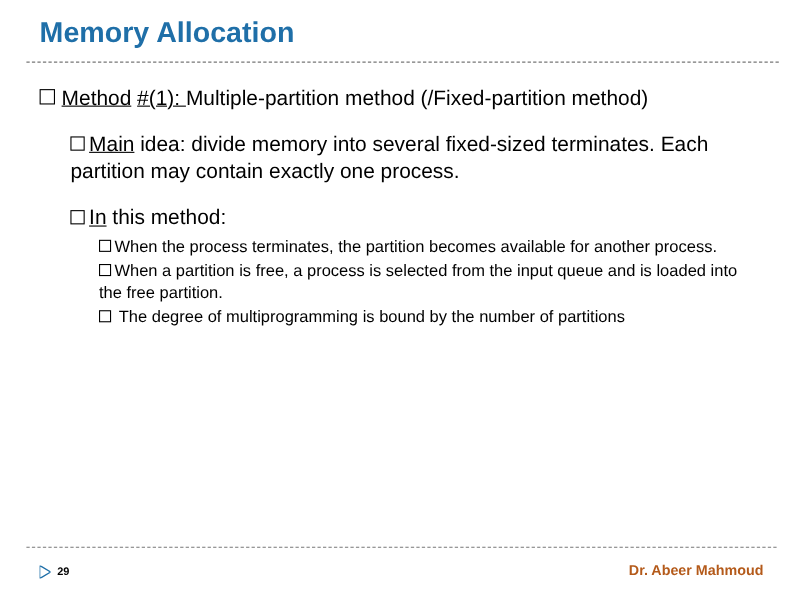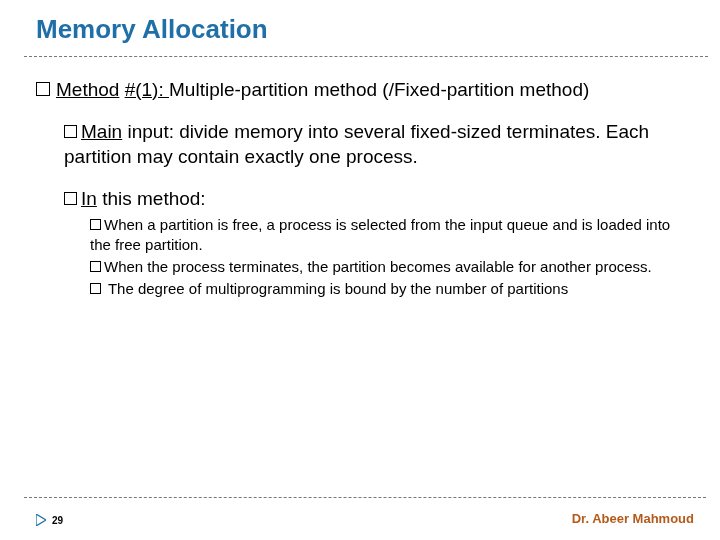--- a/index.html
+++ b/index.html
@@ -145,32 +145,32 @@
   <div class="body">
 
     <div class="lvl1 method-head">
       <span class="checkbox"></span><span class="space"></span><span class="bold underline">Method</span>
       <span class="bold"> </span><span class="bold underline">#(1): </span><span class="bold">Multiple-partition method (/Fixed-partition method)</span>
     </div>
 
     <div class="lvl2-wrap">
 
       <div class="lvl2">
-        <span class="checkbox"></span><span class="bold underline">Main</span><span class="bold"> input</span><span>: divide memory into several </span><span class="bold">fixed-sized terminates</span><span>. Each partition may contain exactly one process.</span>
+        <span class="checkbox"></span><span class="bold underline">Main</span><span class="bold"> idea</span><span>: divide memory into several </span><span class="bold">fixed-sized terminates</span><span>. Each partition may contain exactly one process.</span>
       </div>
 
       <div class="lvl2" style="margin-bottom:4px;">
         <span class="checkbox"></span><span class="underline">In</span><span> this method:</span>
 
         <div class="lvl3-wrap">
           <div class="lvl3">
-            <span class="checkbox"></span><span>When a partition is free, a process is selected from the input queue and is loaded into the free partition.</span>
+            <span class="checkbox"></span><span>When the process terminates, the partition becomes available for another process.</span>
           </div>
           <div class="lvl3">
-            <span class="checkbox"></span><span>When the process terminates, the partition becomes available for another process.</span>
+            <span class="checkbox"></span><span>When a partition is free, a process is selected from the input queue and is loaded into the free partition.</span>
           </div>
           <div class="lvl3">
             <span class="checkbox"></span><span> The degree of multiprogramming is bound by the number of partitions</span>
           </div>
         </div>
       </div>
 
     </div>
 
   </div>

